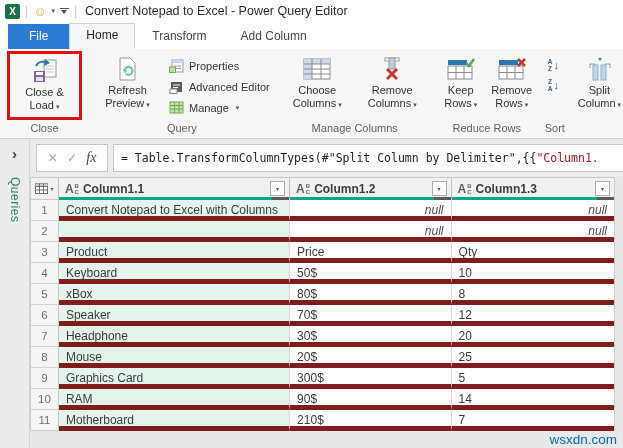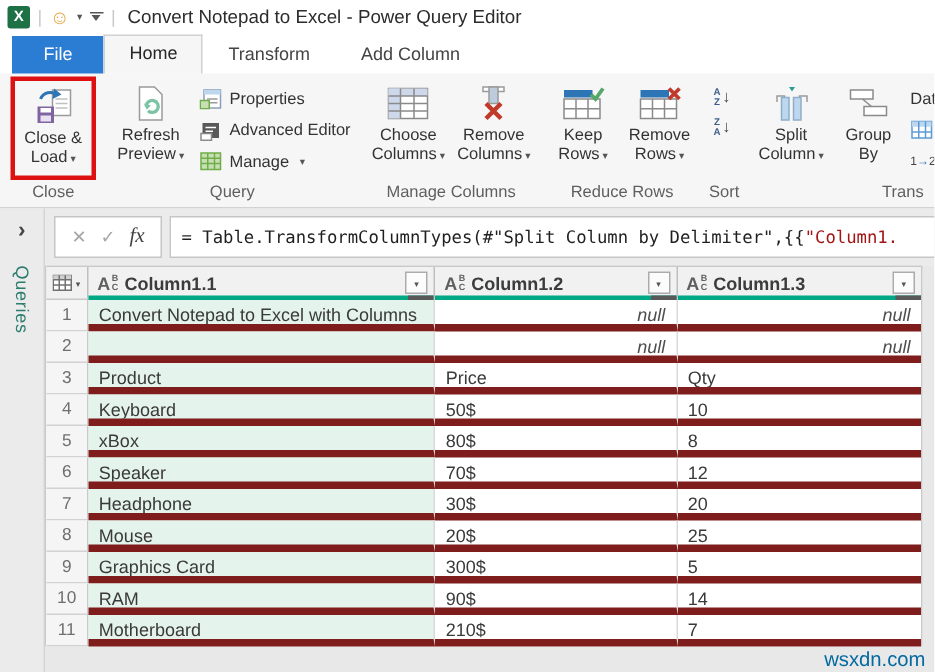--- a/index.html
+++ b/index.html
@@ -23,21 +23,21 @@
   .tab { font-size: 12px; color: #444; padding: 5px 17px 6px; cursor: default; }
   .tab.file { background: #2b7cd3; color: #fff; padding: 5px 21px 6px; }
   .tab.active { background: #f6f6f7; border: 1px solid #d2d2d2; border-bottom: none; padding: 4px 16px 7px; color: #262626; }
 
   
   .ribbon { height: 90px; background: #f6f6f7; border-bottom: 1px solid #d2d2d2; display: flex; align-items: stretch; padding-left: 2px; overflow: hidden; }
   .rgroup { display: flex; flex-direction: column; }
   .rgroup-content { flex: 1; display: flex; align-items: flex-start; padding: 3px 3px 0; }
   .rgroup-label { text-align: center; font-size: 11px; color: #605f5d; padding: 0 4px 4px; white-space: nowrap; }
   .rsep { width: 1px; background: #dcdcdc; margin: 3px 0; }
-  .big-btn { background: none; border: none; width: 57px; display: flex; flex-direction: column; align-items: center; font-family: inherit; font-size: 11px; line-height: 13px; color: #333; padding-top: 2px; }
+  .big-btn { background: none; border: none; width: 75px; display: flex; flex-direction: column; align-items: center; font-family: inherit; font-size: 11px; line-height: 13px; color: #333; padding-top: 2px; }
   .big-btn .ic { height: 30px; display: flex; align-items: center; }
   .caret { font-size: 7px; color: #555; margin-left: 2px; }
   .annotated { border: 3px solid #dd1111; padding: 2px 1px 4px; margin: -1px 2px 0 2px; background: #f6f6f7; }
   .small-col { display: flex; flex-direction: column; gap: 2px; padding-top: 4px; }
   .small-btn { background: none; border: none; display: flex; align-items: center; gap: 5px; font-family: inherit; font-size: 11px; color: #333; height: 19px; padding: 0 4px; white-space: nowrap; }
   .sort-col { display: flex; flex-direction: column; gap: 6px; padding: 6px 4px 0; }
   .sort-btn { background: none; border: none; display: flex; align-items: center; gap: 1px; }
   .sort-letters { display: flex; flex-direction: column; font-size: 6.5px; font-weight: bold; color: #3f5e8c; line-height: 7px; }
   .sort-arrow { font-size: 11px; color: #444; }
   .rv-icon { font-size: 8px; color: #444; display: flex; align-items: flex-end; }

